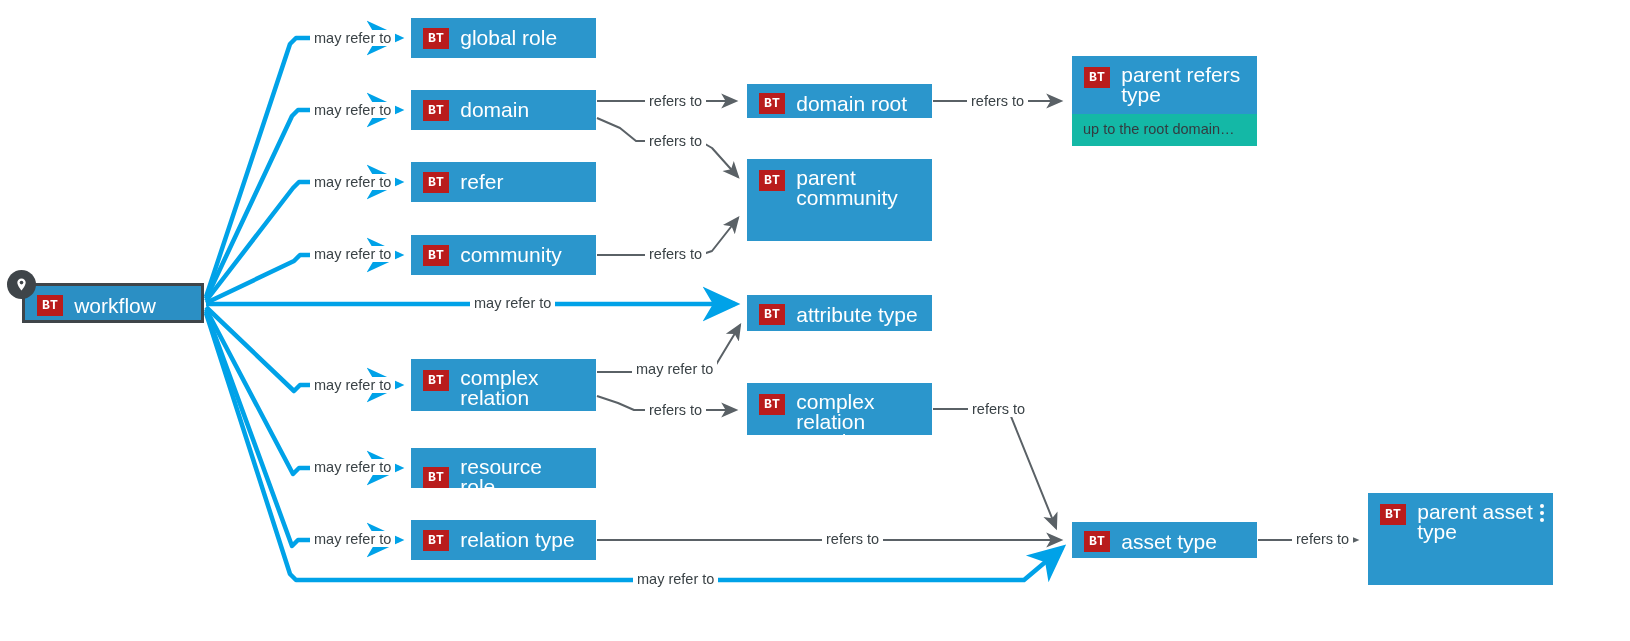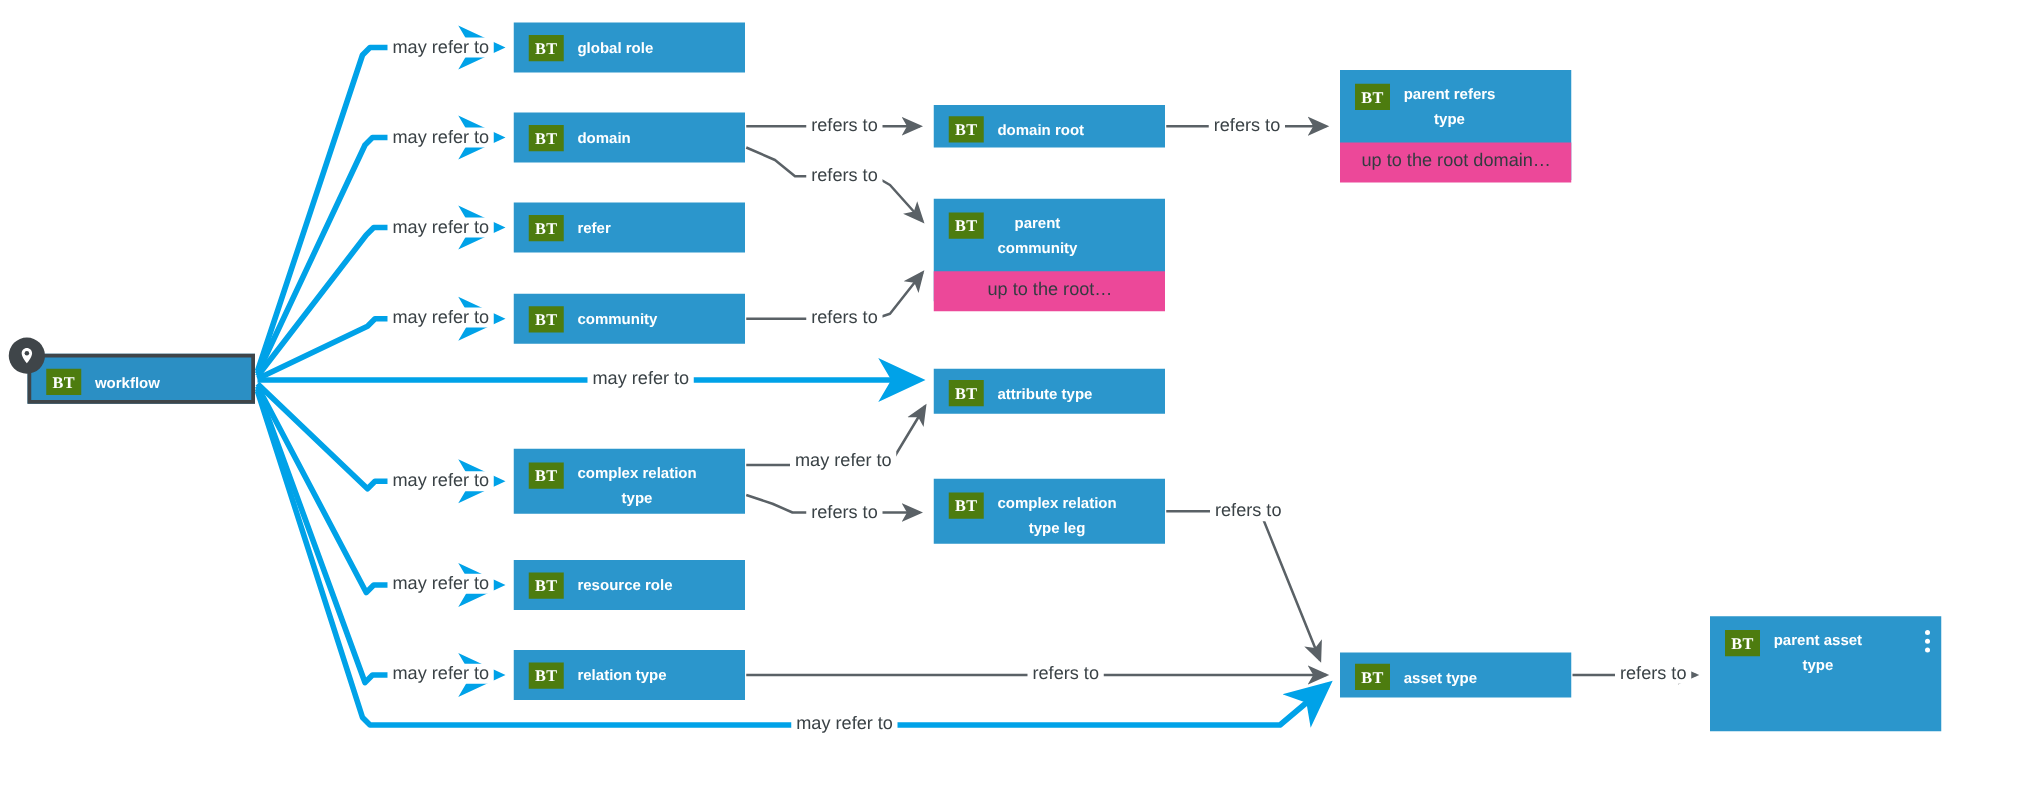--- a/index.html
+++ b/index.html
@@ -10,21 +10,20 @@
   body {
     font-family: "Liberation Sans", sans-serif;
     -webkit-font-smoothing: antialiased;
   }
   #canvas {
     position: relative;
     width: 1630px;
     height: 641px;
     background: #ffffff;
     overflow: hidden;
-    text-align: center;
   }
   #edge-layer {
     position: absolute;
     left: 0;
     top: 0;
     width: 1630px;
     height: 641px;
   }
   .node {
     position: absolute;
@@ -43,44 +42,44 @@
     align-items: flex-start;
     padding: 9px 10px 9px 12px;
     flex: 1 1 auto;
     position: relative;
   }
   .node.single .node-head {
     align-items: center;
   }
   .bt-badge {
     flex: 0 0 auto;
-    background: #4d7c0f;
+    background: #b91c1c;
     color: #ffffff;
     font-size: 13px;
     font-weight: bold;
     line-height: 1;
     padding: 4px 5px 4px 5px;
     letter-spacing: 0.3px;
     margin-top: 2px;
-    font-family: Liberation Serif, serif;
+    font-family: Liberation Mono, monospace;
   }
   .node.single .bt-badge {
     margin-top: 0;
   }
   .node-title {
     color: #ffffff;
-    font-size: 12px;
-    font-weight: bold;
+    font-size: 21px;
+    font-weight: normal;
     line-height: 20px;
     margin-left: 11px;
     padding-right: 4px;
     white-space: pre-line;
   }
   .node-sub {
-    background: #ec4899;
+    background: #14b8a6;
     color: #333b40;
     font-size: 14.5px;
     line-height: 17px;
     padding: 7px 10px 8px 11px;
     white-space: nowrap;
     overflow: hidden;
     flex: 0 0 auto;
   }
   .kebab {
     position: absolute;
@@ -284,21 +283,20 @@
       <span class="node-title">domain root</span>
     </div>
   </div>
 
   <div class="node" style="left:747px; top:159px; width:185px; height:82px;">
     <div class="node-head">
       <span class="bt-badge">BT</span>
       <span class="node-title">parent
 community</span>
     </div>
-    <div class="node-sub">up to the root…</div>
   </div>
 
   <div class="node single" style="left:747px; top:295px; width:185px; height:36px;">
     <div class="node-head">
       <span class="bt-badge">BT</span>
       <span class="node-title">attribute type</span>
     </div>
   </div>
 
   <div class="node" style="left:747px; top:383px; width:185px; height:52px;">

